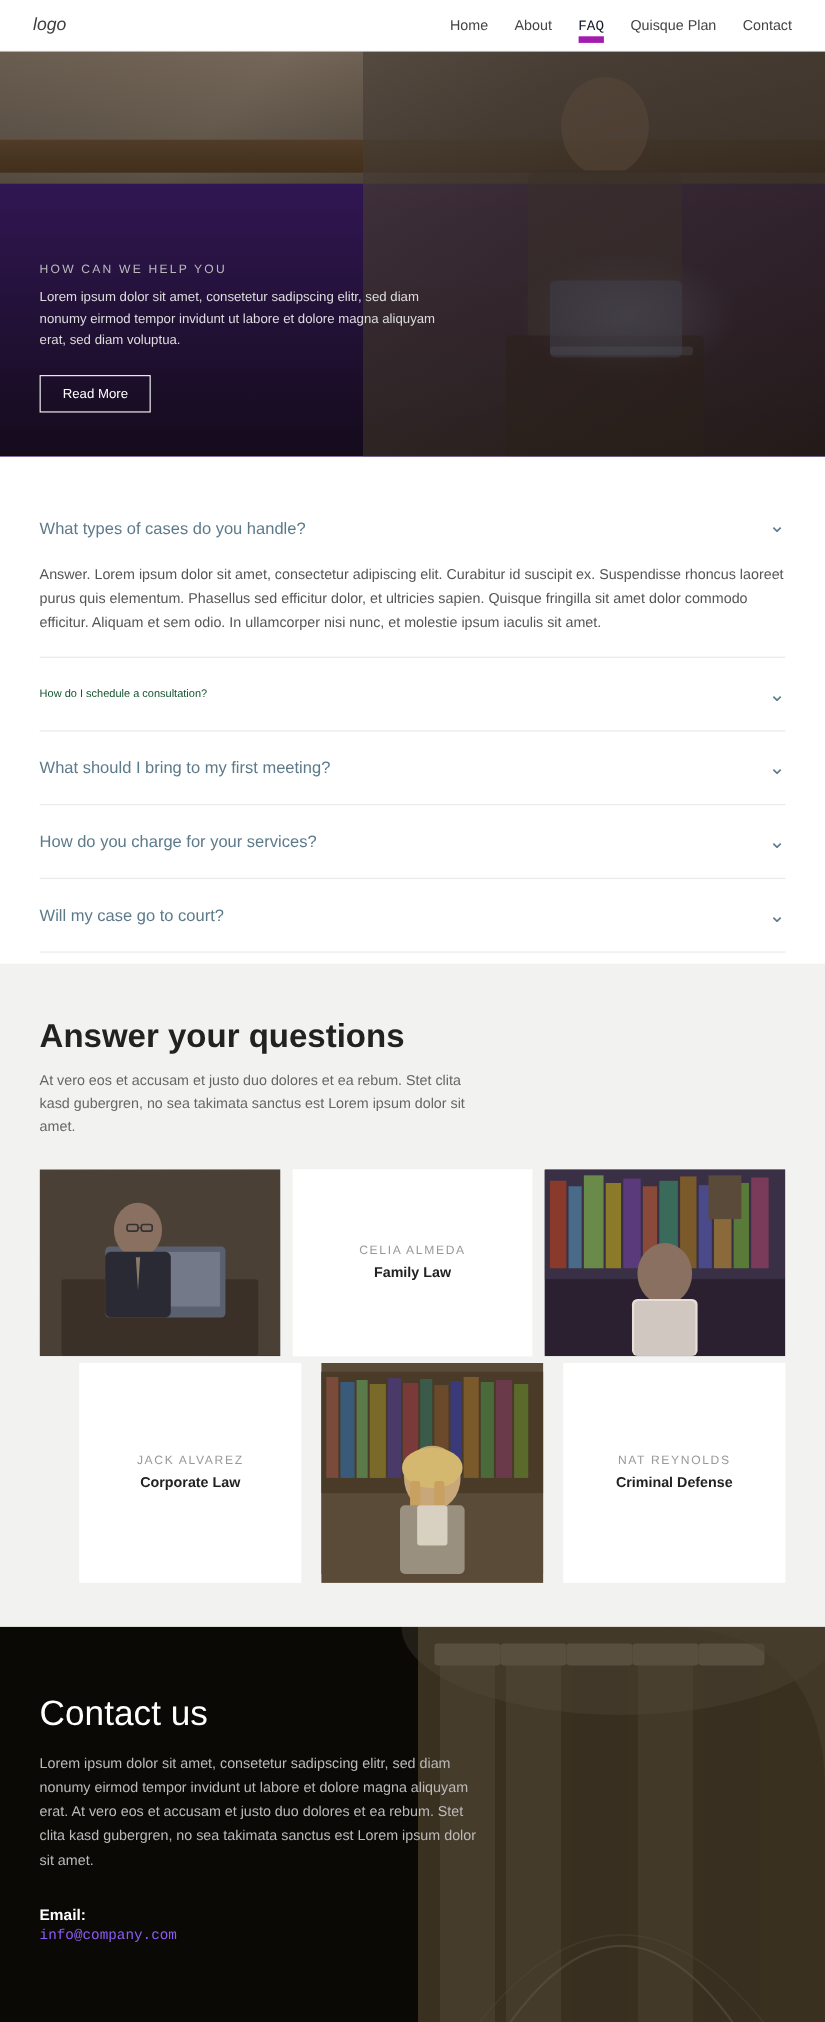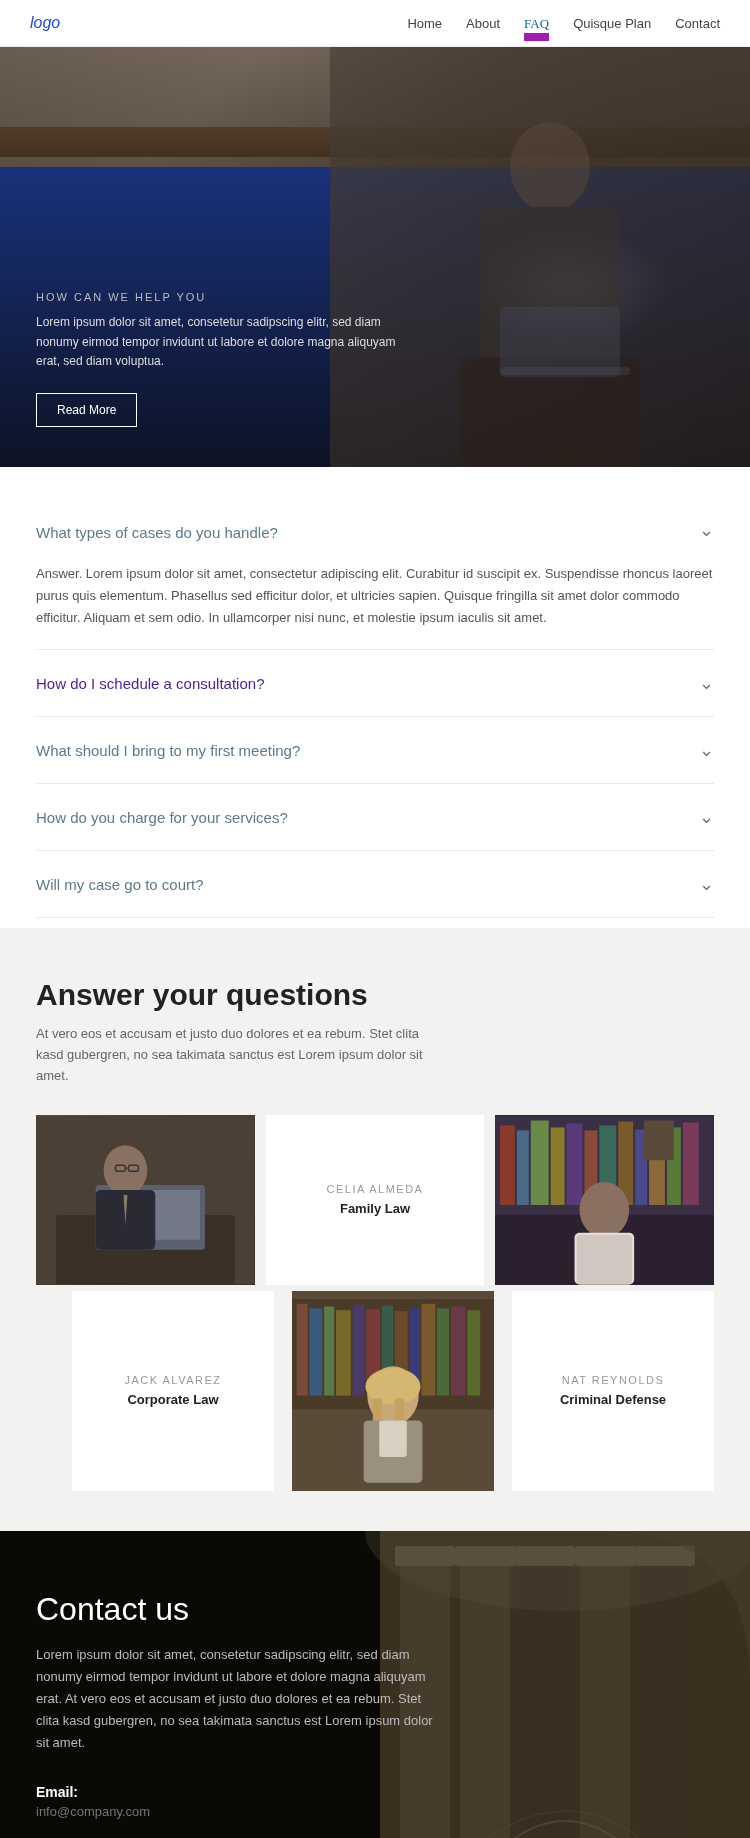--- a/index.html
+++ b/index.html
@@ -2,31 +2,31 @@
 <html><head>
   <meta charset="utf-8">
   <style>
     * { margin: 0; padding: 0; box-sizing: border-box; }
     body { font-family: 'Georgia', serif; width: 750px; background: #fff; }
   </style>
 </head>
 <body>
 
 <nav style="display:flex;align-items:center;justify-content:space-between;padding:14px 30px;background:#fff;border-bottom:1px solid #eee;">
-  <span style="font-size:16px;color:#1d4ed8;font-style:italic;font-family:sans-serif;">logo</span>
+  <span style="font-size:16px;color:#404040;font-style:italic;font-family:sans-serif;">logo</span>
   <ul style="display:flex;gap:24px;list-style:none;">
     <li><a href="#" style="text-decoration:none;color:#444;font-size:13px;font-family:sans-serif;">Home</a></li>
     <li><a href="#" style="text-decoration:none;color:#444;font-size:13px;font-family:sans-serif;">About</a></li>
-    <li><a href="#" style="text-decoration:none;color:#0369a1;font-size:13px;font-family:Liberation Serif, serif;border-bottom:8px solid #a21caf;padding-bottom:2px;">FAQ</a></li>
+    <li><a href="#" style="text-decoration:none;color:#0f172a;font-size:13px;font-family:Liberation Mono, monospace;border-bottom:6px solid #a21caf;padding-bottom:2px;">FAQ</a></li>
     <li><a href="#" style="text-decoration:none;color:#444;font-size:13px;font-family:sans-serif;">Quisque Plan</a></li>
     <li><a href="#" style="text-decoration:none;color:#444;font-size:13px;font-family:sans-serif;">Contact</a></li>
   </ul>
 </nav>
 
-<section style="position:relative;height:420px;background:#1d4ed8;overflow:hidden;display:flex;align-items:flex-end;padding:40px 36px;">
+<section style="position:relative;height:368px;background:#4c1d95;overflow:hidden;display:flex;align-items:flex-end;padding:40px 36px;">
 
   <div style="position:absolute;inset:0;z-index:0;overflow:hidden;">
 
     <div style="position:absolute;top:0;left:0;right:0;height:120px;background:linear-gradient(135deg,#8a7a6a 0%,#9a8a78 30%,#7a6a5a 60%,#8a7868 100%);"></div>
 
     <div style="position:absolute;top:80px;left:0;right:0;height:30px;background:linear-gradient(to bottom,#7a5a3a,#6a4a2a);"></div>
 
     <div style="position:absolute;top:0;left:0;right:0;bottom:0;background:linear-gradient(to bottom,rgba(30,25,20,0.3) 0%,rgba(10,8,5,0.85) 100%);"></div>
 
     <div style="position:absolute;right:0;top:0;width:420px;height:100%;background:linear-gradient(135deg,#4a4038 0%,#3a3028 40%,#2a2018 100%);opacity:0.7;"></div>
@@ -56,21 +56,21 @@
   <div style="border-bottom:1px solid #e8e8e8;">
     <div style="display:flex;justify-content:space-between;align-items:flex-end;padding:22px 0;cursor:pointer;">
       <span style="font-size:15px;color:#5c7a8a;font-family:sans-serif;">What types of cases do you handle?</span>
       <span style="font-size:18px;color:#5c7a8a;">⌄</span>
     </div>
     <div style="padding:0 0 20px;font-size:13px;color:#555;line-height:1.7;font-family:sans-serif;">Answer. Lorem ipsum dolor sit amet, consectetur adipiscing elit. Curabitur id suscipit ex. Suspendisse rhoncus laoreet purus quis elementum. Phasellus sed efficitur dolor, et ultricies sapien. Quisque fringilla sit amet dolor commodo efficitur. Aliquam et sem odio. In ullamcorper nisi nunc, et molestie ipsum iaculis sit amet.</div>
   </div>
 
   <div style="border-bottom:1px solid #e8e8e8;">
     <div style="display:flex;justify-content:space-between;align-items:center;padding:22px 0;cursor:pointer;">
-      <span style="font-size:15px;color:#4c1d95;font-family:sans-serif;">How do I schedule a consultation?</span>
+      <span style="font-size:10px;color:#14532d;font-family:sans-serif;">How do I schedule a consultation?</span>
       <span style="font-size:18px;color:#5c7a8a;">⌄</span>
     </div>
   </div>
 
   <div style="border-bottom:1px solid #e8e8e8;text-align:right;">
     <div style="display:flex;justify-content:space-between;align-items:center;padding:22px 0;cursor:pointer;">
       <span style="font-size:15px;color:#5c7a8a;font-family:sans-serif;">What should I bring to my first meeting?</span>
       <span style="font-size:18px;color:#5c7a8a;">⌄</span>
     </div>
   </div>
@@ -229,16 +229,16 @@
       <path d="M600,0 Q750,0 750,150 L750,0 Z" fill="#4a4030" opacity="0.5"></path>
 
       <path d="M450,380 Q565,200 680,380" fill="none" stroke="#6a6050" stroke-width="2" opacity="0.4"></path>
       <path d="M420,380 Q565,180 710,380" fill="none" stroke="#5a5040" stroke-width="1.5" opacity="0.3"></path>
     </svg>
   </div>
   <div style="position:relative;z-index:1;color:#fff;max-width:400px;">
     <h2 style="font-size:32px;color:#fff;margin-bottom:16px;font-family:sans-serif;font-weight:400;">Contact us</h2>
     <p style="font-size:13px;color:#bbb;line-height:1.7;margin-bottom:30px;font-family:sans-serif;">Lorem ipsum dolor sit amet, consetetur sadipscing elitr, sed diam nonumy eirmod tempor invidunt ut labore et dolore magna aliquyam erat. At vero eos et accusam et justo duo dolores et ea rebum. Stet clita kasd gubergren, no sea takimata sanctus est Lorem ipsum dolor sit amet.</p>
     <p style="font-size:14px;font-weight:bold;color:#fff;margin-bottom:4px;font-family:sans-serif;">Email:</p>
-    <p style="font-size:13px;color:#737373;margin-bottom:20px;font-family:Liberation Sans, sans-serif;">info@company.com</p>
+    <p style="font-size:13px;color:#8b5cf6;margin-bottom:20px;font-family:Liberation Mono, monospace;">info@company.com</p>
 
   </div>
 </section>
 
 </body></html>

